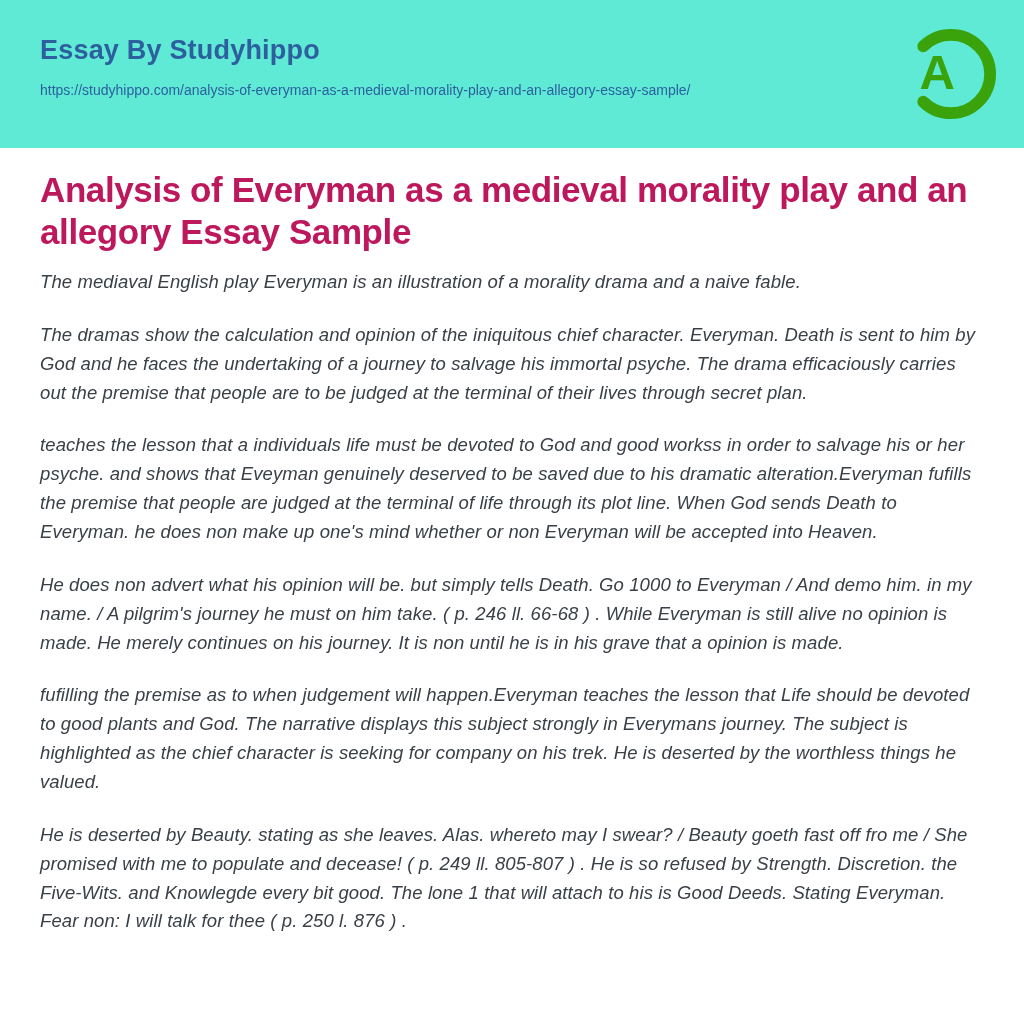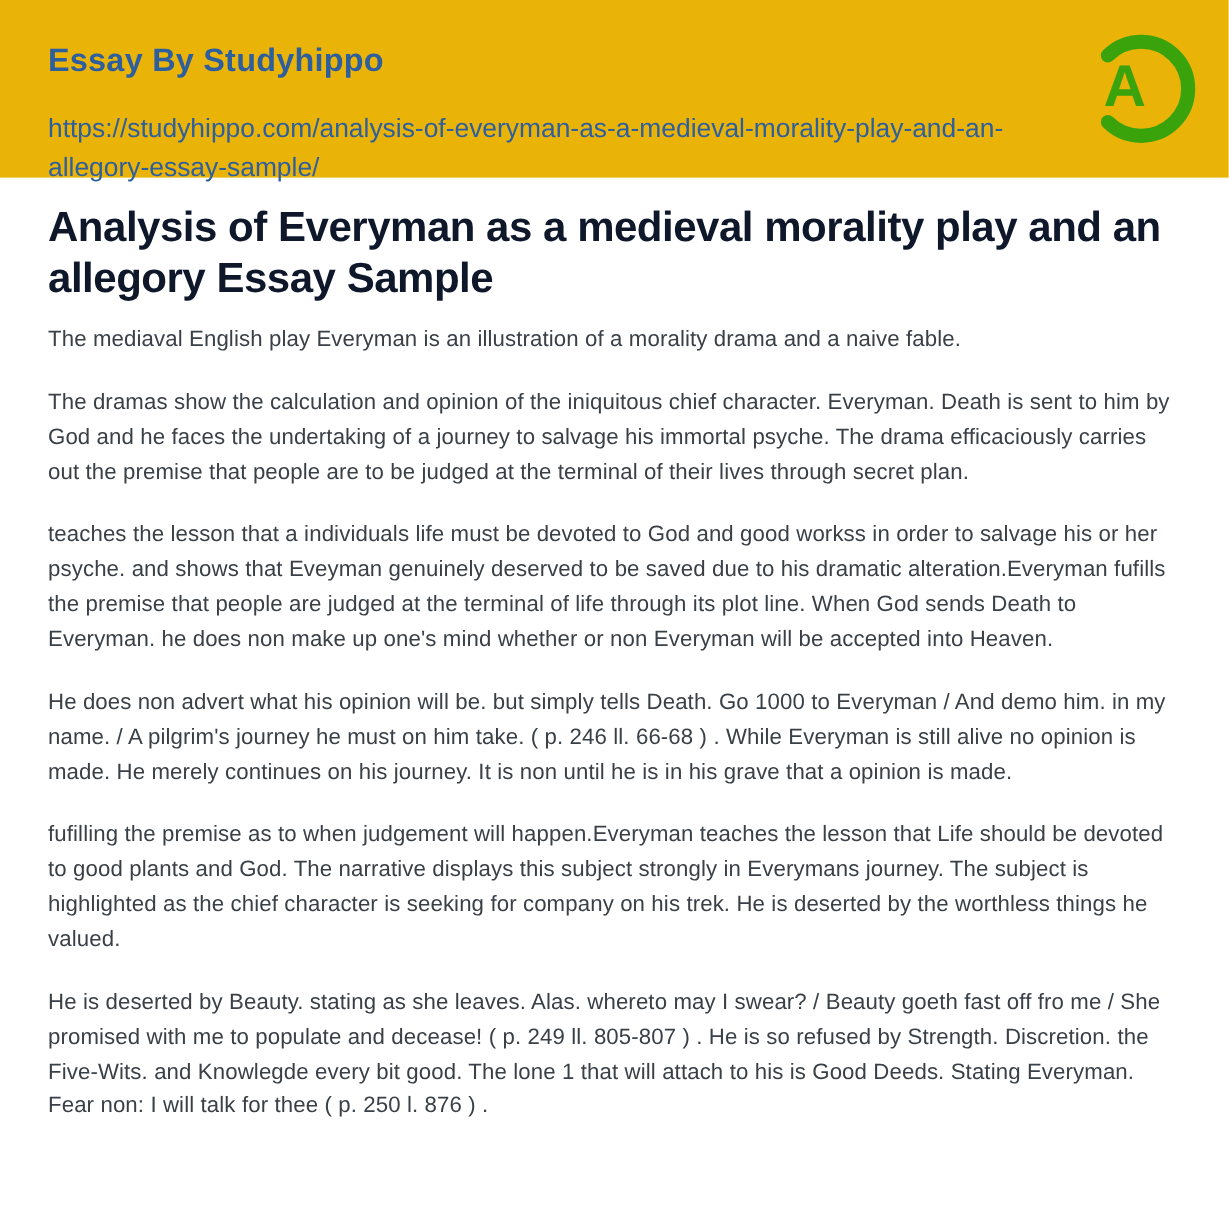--- a/index.html
+++ b/index.html
@@ -11,38 +11,38 @@
     min-height: 1010px;
     font-family: "Liberation Sans", sans-serif;
   }
   .page {
     width: 1024px;
     min-height: 1010px;
     background: #ffffff;
   }
   
   .header {
-    background: #eab308;
+    background: #5eead4;
     height: 148px;
     padding: 36px 40px 0 40px;
     position: relative;
   }
   .site-title {
     color: #2d5f9f;
     font-size: 27px;
     font-weight: 700;
     letter-spacing: 0.2px;
     line-height: 1.1;
   }
   .page-url {
     display: block;
-    margin-top: 24px;
+    margin-top: 14px;
     max-width: 800px;
     color: #2d5f9f;
-    font-size: 22px;
+    font-size: 14px;
     line-height: 1.5;
     text-decoration: none;
     word-break: break-word;
     overflow-wrap: break-word;
   }
   .logo {
     position: absolute;
     top: 25px;
     right: 26px;
     width: 98px;
@@ -56,28 +56,29 @@
   
   .content {
     padding: 21px 40px 0 40px;
   }
   h1.essay-title {
     margin: 0 0 15px 0;
     font-size: 35px;
     font-weight: 700;
     line-height: 1.2;
     letter-spacing: -0.4px;
-    color: #0f172a;
+    color: #be185d;
   }
   .essay-body p {
     margin: 0 0 24px 0;
     font-size: 18.5px;
     line-height: 1.56;
     color: #3a4047;
     letter-spacing: 0.1px;
+    font-style: italic;
   }
 </style>
 </head>
 <body>
 
 <div class="page">
 
   <div class="header">
     <div class="site-title">Essay By Studyhippo</div>
     <a class="page-url" href="#">https://studyhippo.com/analysis-of-everyman-as-a-medieval-morality-play-and-an-allegory-essay-sample/</a>

